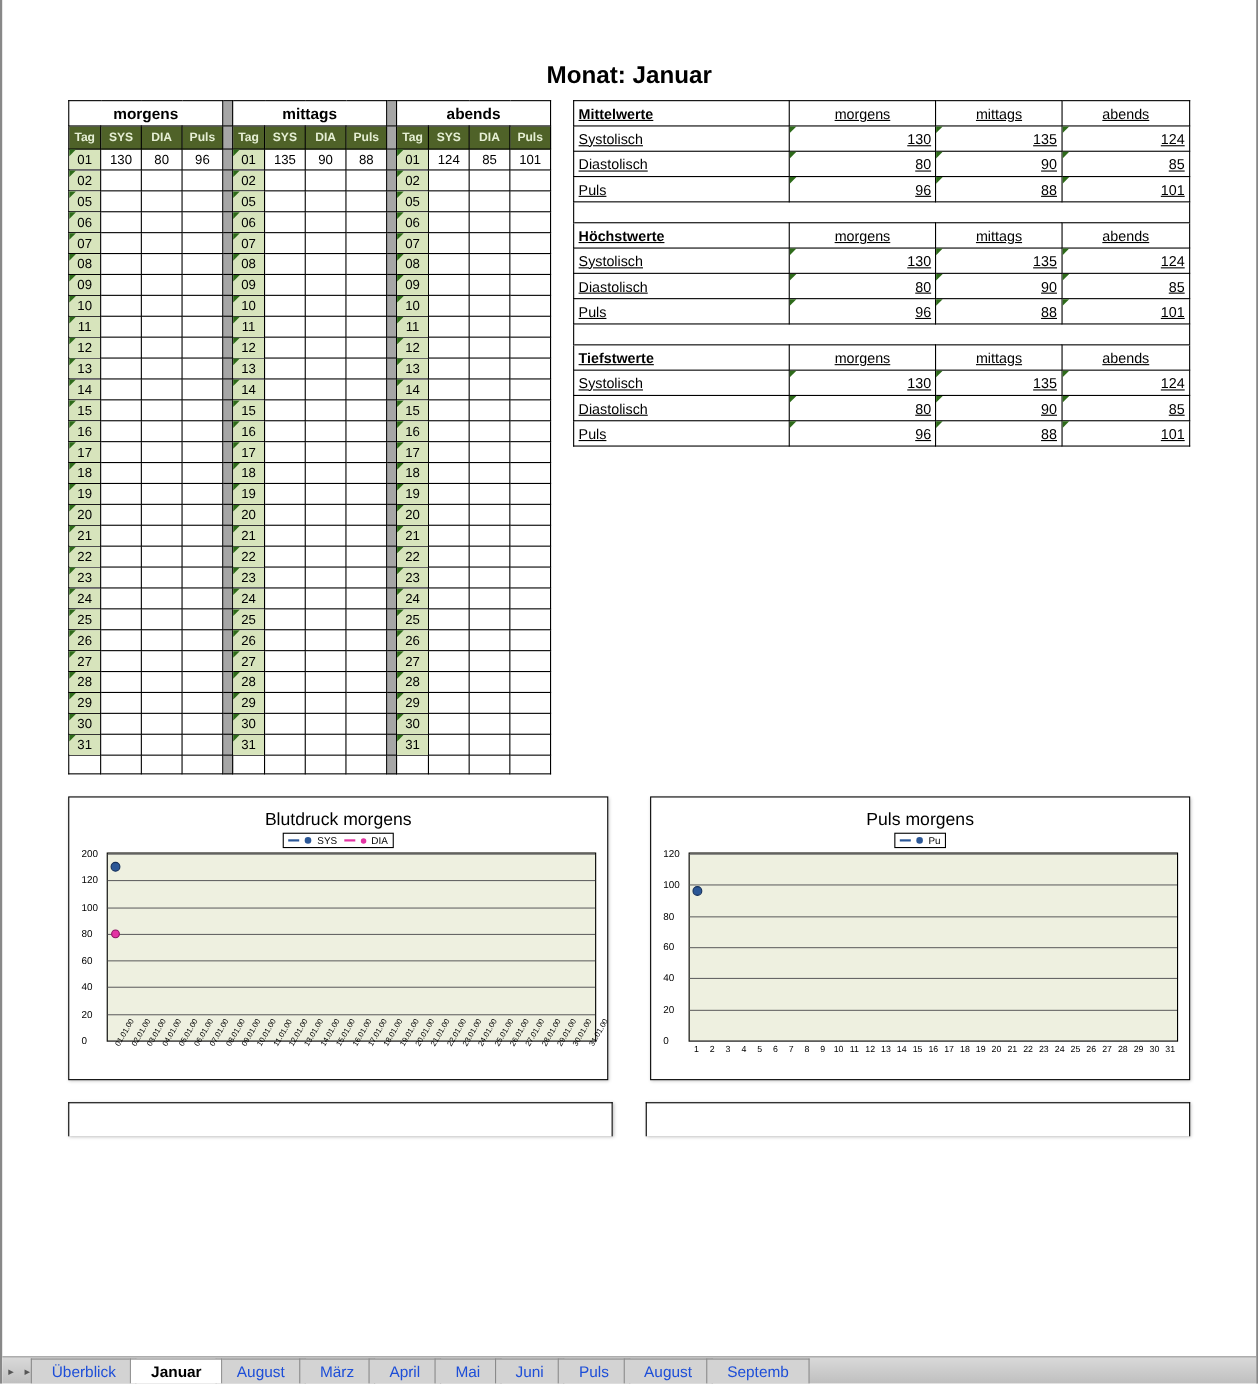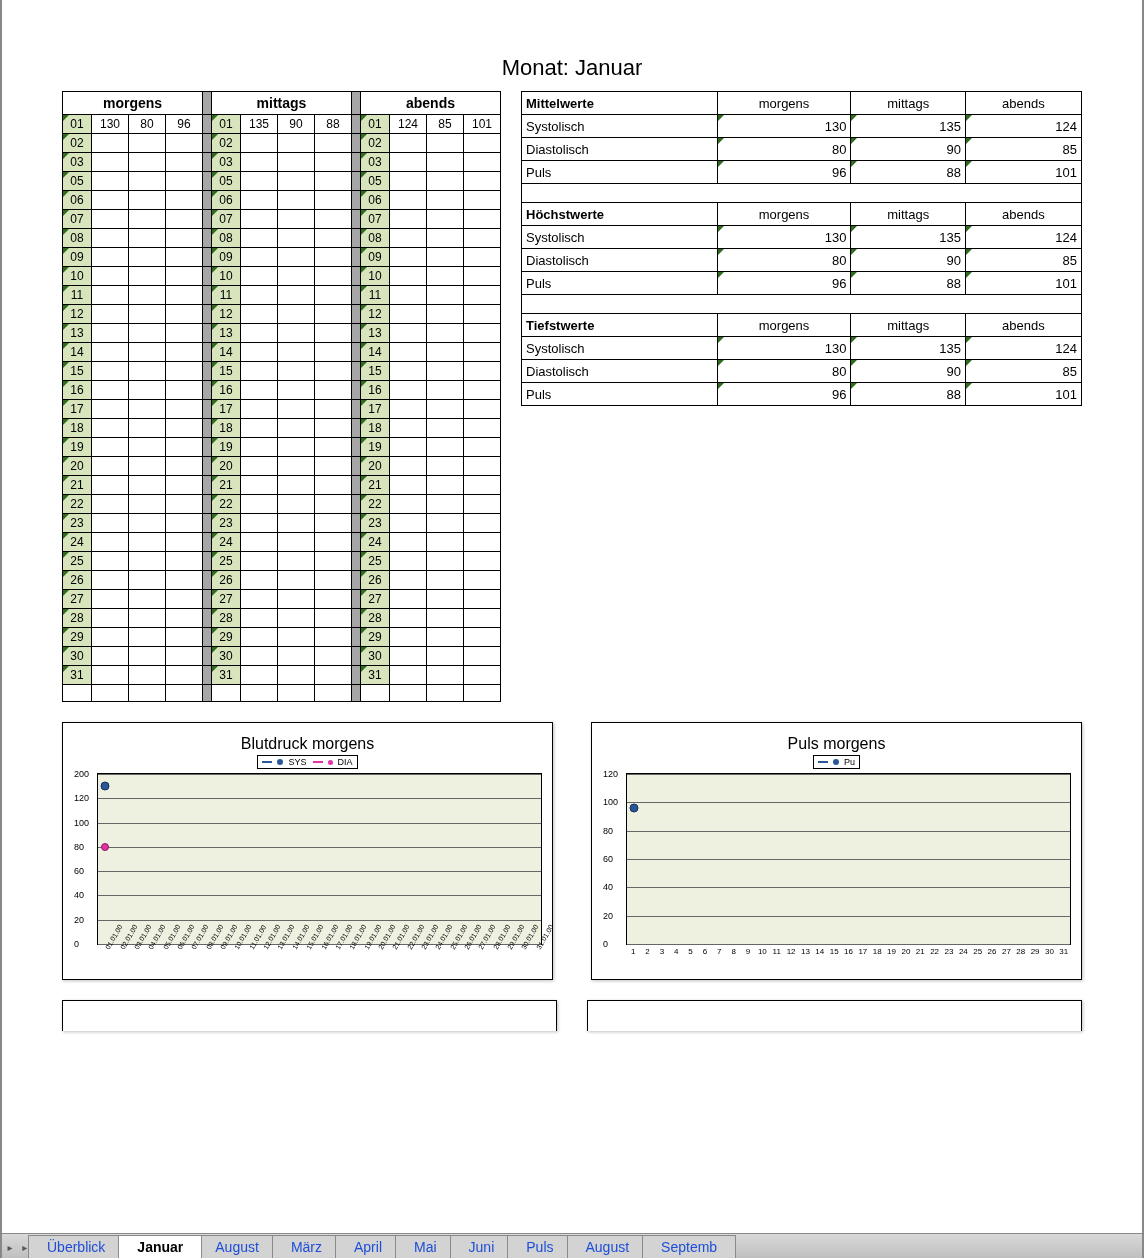--- a/index.html
+++ b/index.html
@@ -1,31 +1,31 @@
 <!DOCTYPE html>
 <html><head>
 <meta charset="utf-8">
 <style>
   html,body{margin:0;padding:0;font-family:Arial,Helvetica,sans-serif;background:#fff;color:#000;}
   .page{width:1144px;height:1258px;position:relative;box-sizing:border-box;padding:30px 60px 0 60px;overflow:hidden;border-left:2px solid #888;border-right:2px solid #888;}
-  h1{font-size:22px;font-weight:normal;text-align:center;margin:25px 0 10px 0;}
+  h1{font-size:22px;font-weight:bold;text-align:center;margin:25px 0 10px 0;}
   .top{display:flex;gap:20px;align-items:flex-start;}
   
   .entry-block{display:flex;}
   table.entry{border-collapse:collapse;}
   table.entry th,table.entry td{border:1px solid #000;height:18px;padding:0;font-size:12px;text-align:center;}
   table.entry .section-head th{font-size:14px;background:#fff;border:1px solid #000;height:22px;}
   table.entry th.colhead{background:#4f6228;color:#e6efd4;font-size:11px;height:20px;}
   table.entry td.day{background:#d7e4bc;width:28px;position:relative;font-size:12px;}
   table.entry td.day::before{content:"";position:absolute;top:0;left:0;border-left:6px solid #2e6b1a;border-bottom:6px solid transparent;}
   table.entry td.val{width:36px;}
   table.entry td.sep{width:8px;background:#a6a6a6;border-top:1px solid #000;border-bottom:1px solid #000;border-left:1px solid #000;border-right:1px solid #000;}
   table.entry tr.last td{border-top:1px solid #000;height:16px;}
   
-  .stats-col{flex:1;}
+  .stats-col{flex:1;text-decoration:underline;}
   table.stats{border-collapse:collapse;width:100%;font-size:13px;}
   table.stats td,table.stats th{border:1px solid #000;padding:2px 4px;height:18px;}
   table.stats .grouphd td{font-weight:bold;background:#fff;}
   table.stats .grouphd td.hd{text-align:center;font-weight:normal;}
   table.stats .row td.label{text-align:left;}
   table.stats .row td.num{text-align:right;position:relative;}
   table.stats .row td.num::before{content:"";position:absolute;top:0;left:0;border-left:6px solid #2e6b1a;border-bottom:6px solid transparent;}
   table.stats tr.blank td{border-left:1px solid #000;border-right:1px solid #000;border-top:none;border-bottom:none;height:14px;}
   
   .charts{display:flex;gap:38px;margin-top:20px;}
@@ -63,20 +63,36 @@
       <table class="entry" id="entry-table">
           <tbody>
             <tr class="section-head">
               <th colspan="4">morgens</th>
               <th class="sep" style="background: rgb(166, 166, 166); width: 8px;"></th>
               <th colspan="4">mittags</th>
               <th class="sep" style="background: rgb(166, 166, 166); width: 8px;"></th>
               <th colspan="4">abends</th>
             </tr>
             <tr>
+              <th class="colhead">Tag</th>
+              <th class="colhead">SYS</th>
+              <th class="colhead">DIA</th>
+              <th class="colhead">Puls</th>
+              <th class="colhead" style="background: rgb(166, 166, 166); width: 8px;"></th>
+              <th class="colhead">Tag</th>
+              <th class="colhead">SYS</th>
+              <th class="colhead">DIA</th>
+              <th class="colhead">Puls</th>
+              <th class="colhead" style="background: rgb(166, 166, 166); width: 8px;"></th>
+              <th class="colhead">Tag</th>
+              <th class="colhead">SYS</th>
+              <th class="colhead">DIA</th>
+              <th class="colhead">Puls</th>
+            </tr>
+            <tr>
               <td class="day">01</td>
               <td class="val">130</td>
               <td class="val">80</td>
               <td class="val">96</td>
               <td class="sep"></td>
               <td class="day">01</td>
               <td class="val">135</td>
               <td class="val">90</td>
               <td class="val">88</td>
               <td class="sep"></td>
@@ -90,36 +106,20 @@
               <td class="val"></td>
               <td class="val"></td>
               <td class="val"></td>
               <td class="sep"></td>
               <td class="day">02</td>
               <td class="val"></td>
               <td class="val"></td>
               <td class="val"></td>
               <td class="sep"></td>
               <td class="day">02</td>
-              <td class="val"></td>
-              <td class="val"></td>
-              <td class="val"></td>
-            </tr>
-            <tr>
-              <td class="day">03</td>
-              <td class="val"></td>
-              <td class="val"></td>
-              <td class="val"></td>
-              <td class="sep"></td>
-              <td class="day">03</td>
-              <td class="val"></td>
-              <td class="val"></td>
-              <td class="val"></td>
-              <td class="sep"></td>
-              <td class="day">03</td>
               <td class="val"></td>
               <td class="val"></td>
               <td class="val"></td>
             </tr>
             <tr>
               <td class="day">05</td>
               <td class="val"></td>
               <td class="val"></td>
               <td class="val"></td>
               <td class="sep"></td>

